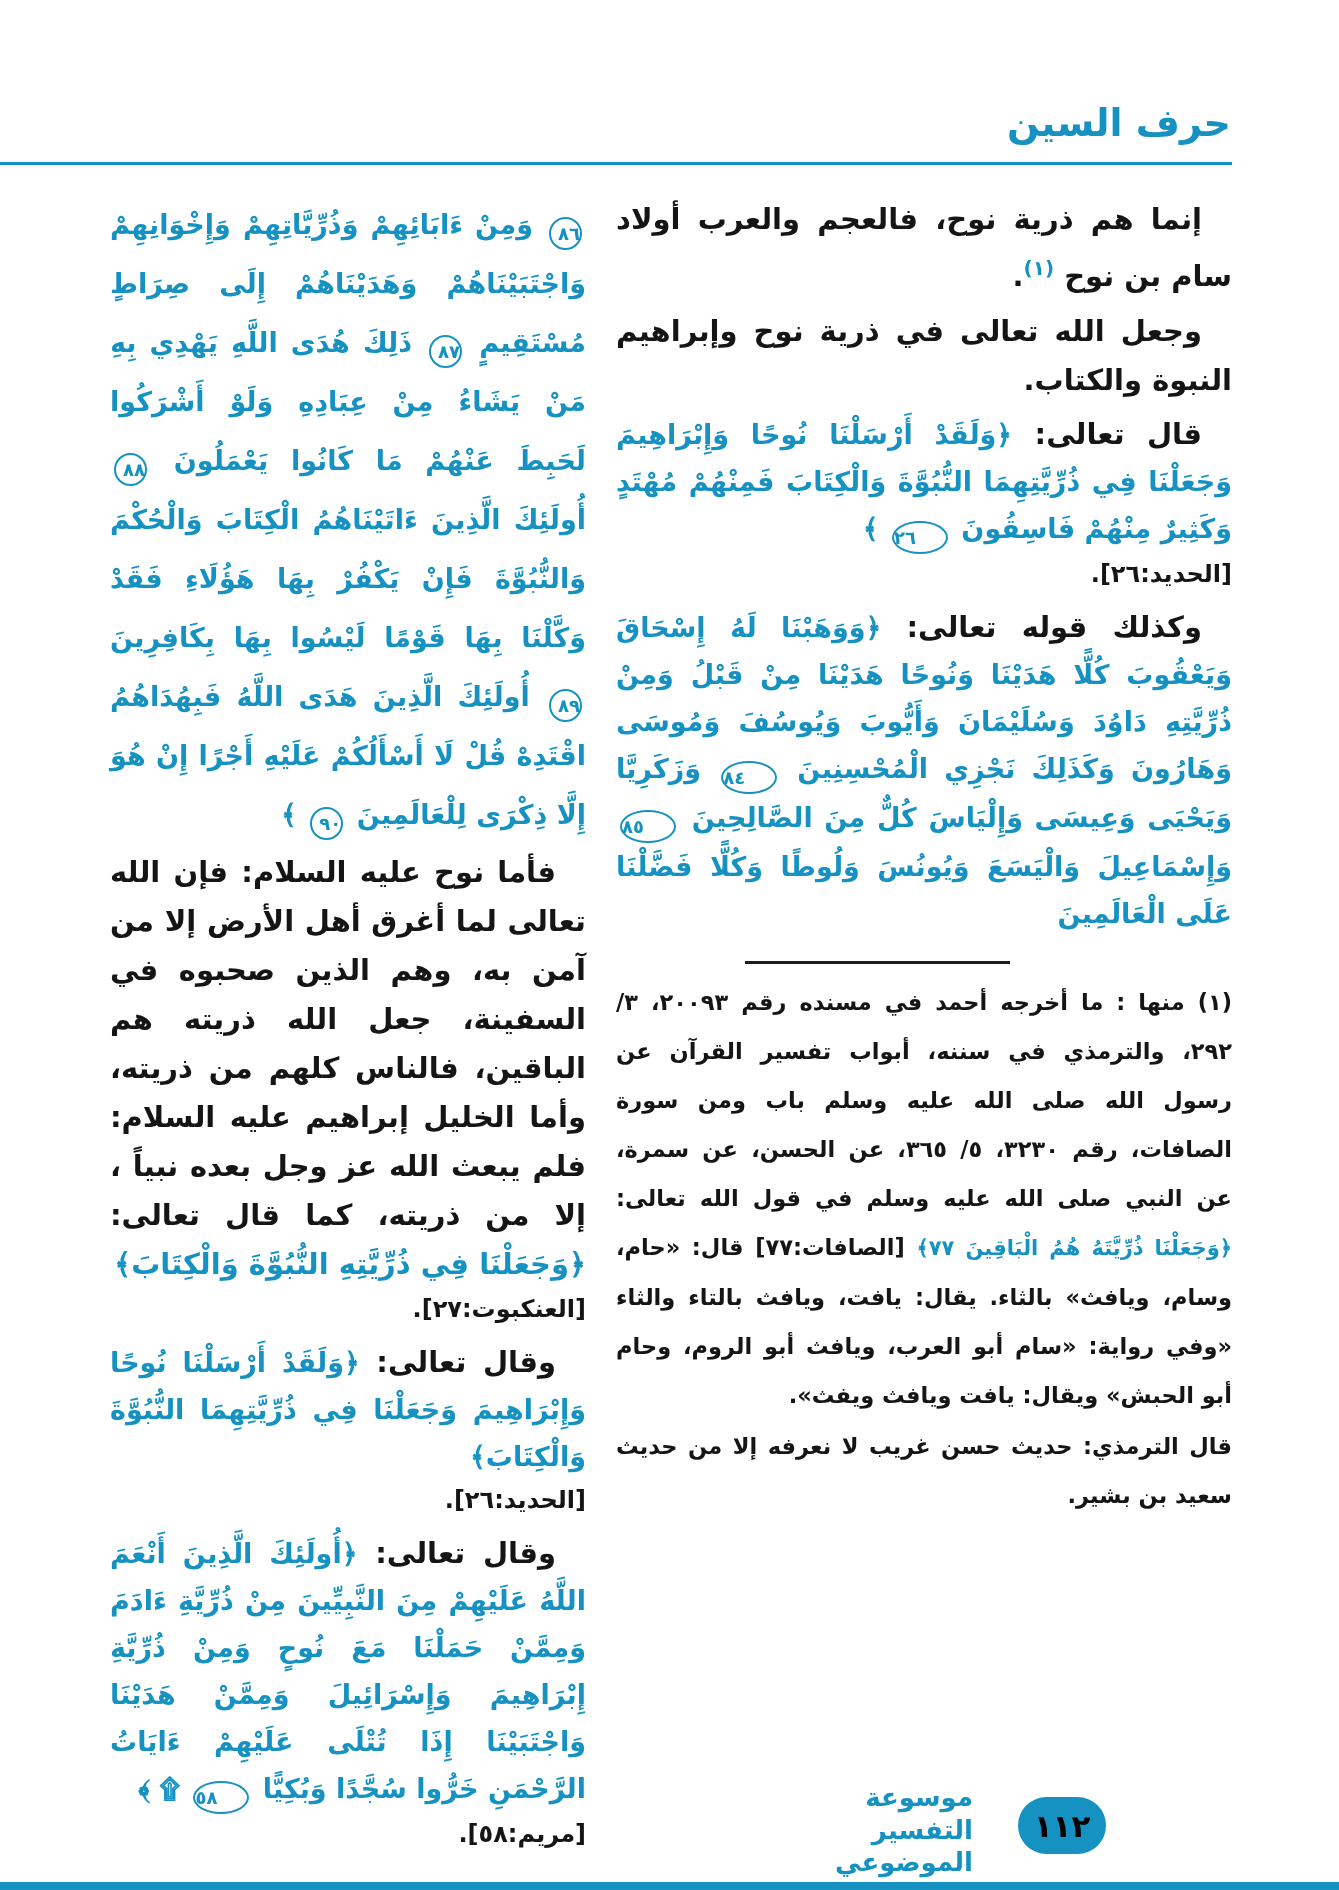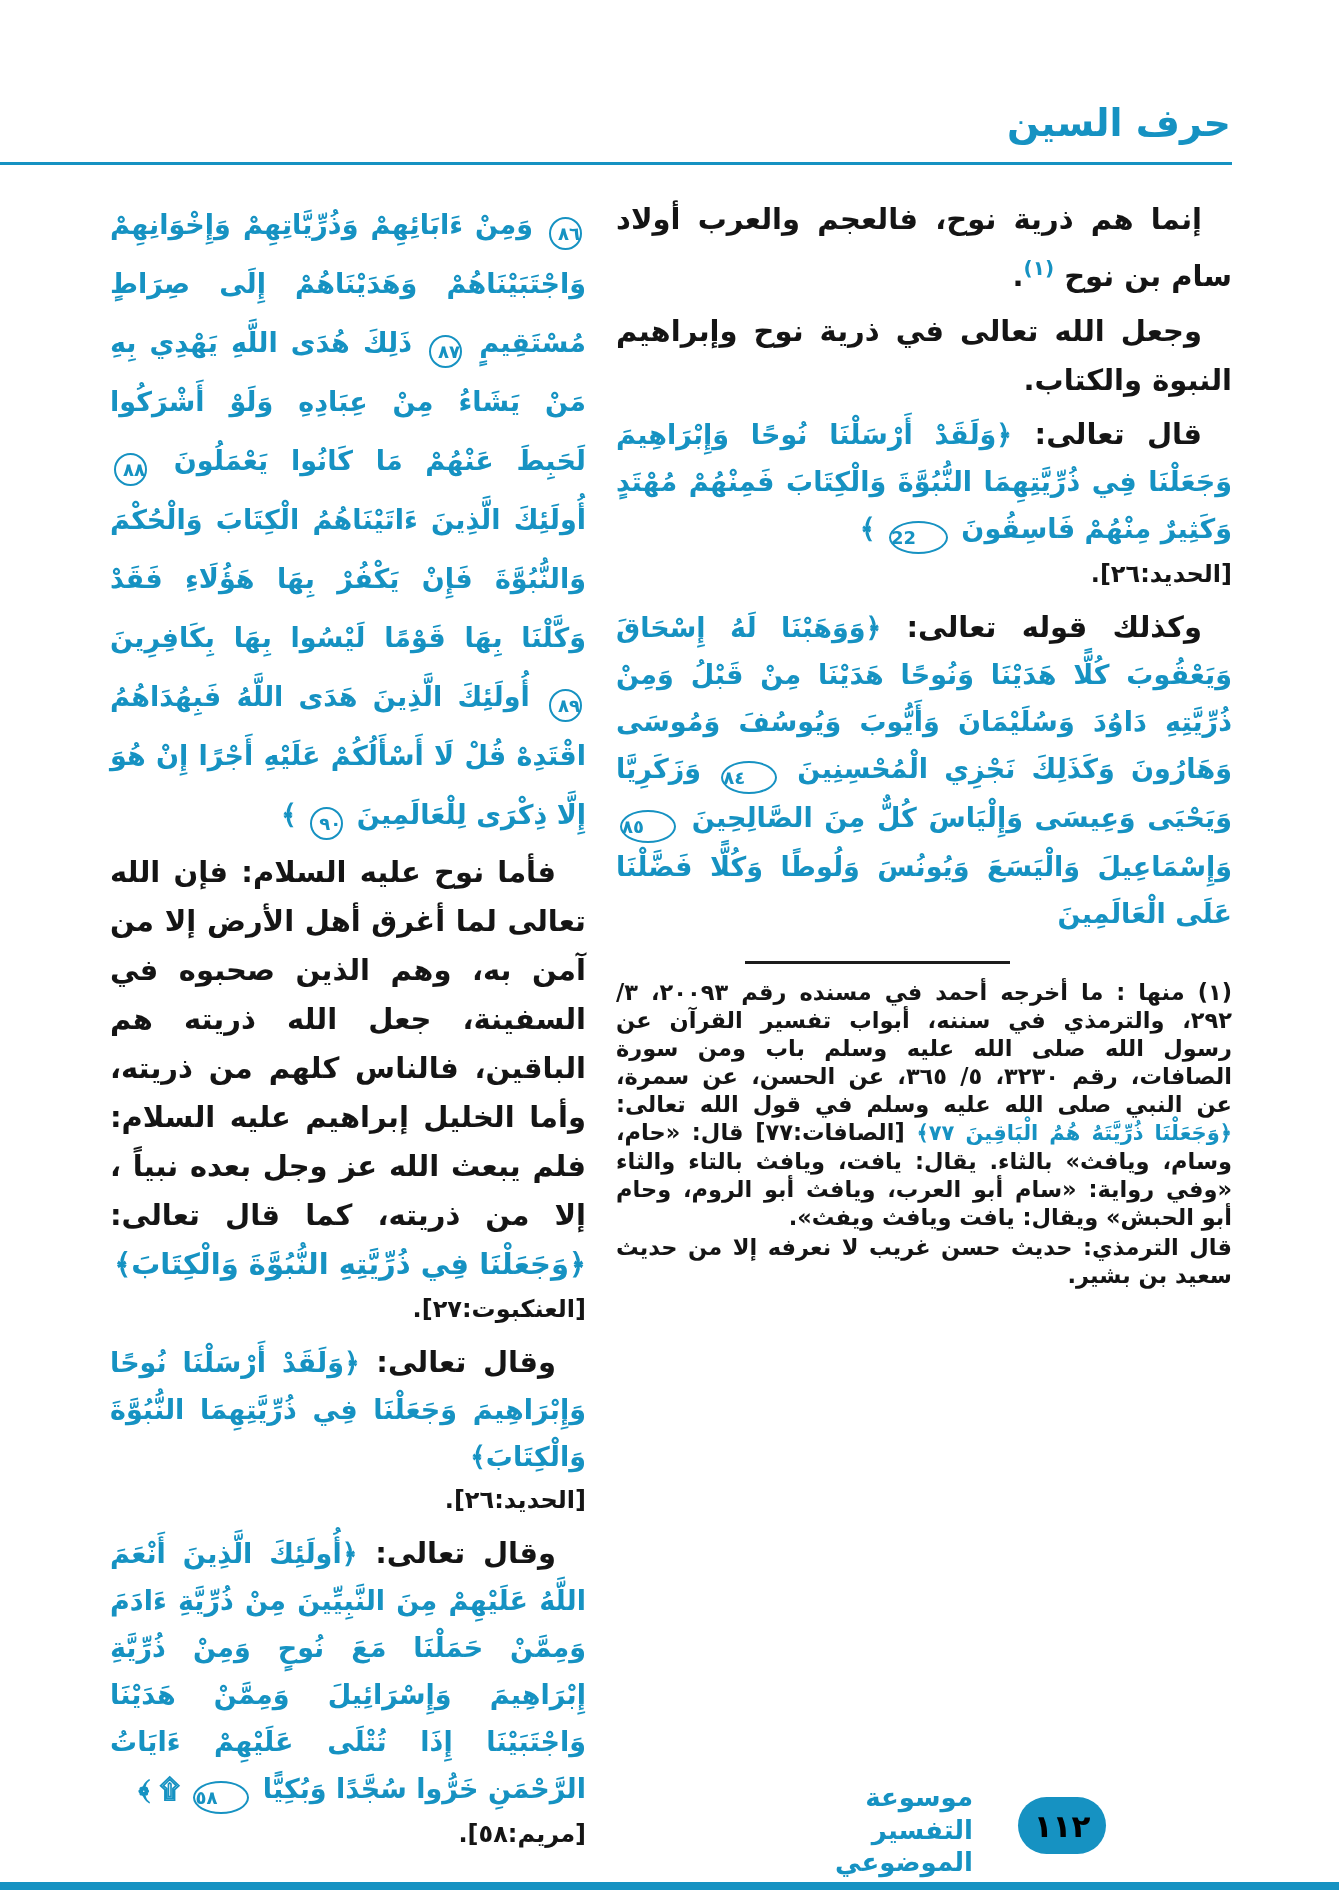--- a/index.html
+++ b/index.html
@@ -64,21 +64,21 @@
   }
 
   .fn-mark { color:var(--accent); font-size:20px; vertical-align:super; font-weight:bold; }
 
   .fn-rule {
     border-top:3px solid #1c1c1c; width:265px;
     margin:24px 222px 14px 0;
   }
 
   .footnote {
-    font-size:22.5px; line-height:28px; font-weight:bold;
+    font-size:22.5px; line-height:49px; font-weight:bold;
     color:var(--ink); text-align:justify;
   }
   .footnote p { margin-bottom:2px; }
   .fn-quran { color:var(--accent); font-size:21px; }
 
   
   .series-logo {
     position:absolute; left:768px; top:1770px; width:205px;
     text-align:right; color:var(--accent);
   }
@@ -107,21 +107,21 @@
   <div class="header-rule"></div>
 
   <div class="columns">
 
     <section class="col main">
 
       <p class="body indent"><span>إنما هم ذرية نوح، فالعجم والعرب أولاد سام بن نوح </span><span class="fn-mark">(١)</span><span>.</span></p>
 
       <p class="body indent">وجعل الله تعالى في ذرية نوح وإبراهيم النبوة والكتاب.</p>
 
-      <p class="body indent verse-para"><span>قال تعالى: </span><span class="quran"><span>﴿وَلَقَدْ أَرْسَلْنَا نُوحًا وَإِبْرَاهِيمَ وَجَعَلْنَا فِي ذُرِّيَّتِهِمَا النُّبُوَّةَ وَالْكِتَابَ فَمِنْهُمْ مُهْتَدٍ وَكَثِيرٌ مِنْهُمْ فَاسِقُونَ</span> <span class="ayah">22</span> <span>﴾</span></span></p>
+      <p class="body indent verse-para"><span>قال تعالى: </span><span class="quran"><span>﴿وَلَقَدْ أَرْسَلْنَا نُوحًا وَإِبْرَاهِيمَ وَجَعَلْنَا فِي ذُرِّيَّتِهِمَا النُّبُوَّةَ وَالْكِتَابَ فَمِنْهُمْ مُهْتَدٍ وَكَثِيرٌ مِنْهُمْ فَاسِقُونَ</span> <span class="ayah">٢٦</span> <span>﴾</span></span></p>
 
       <p class="ref">[الحديد:٢٦].</p>
 
       <p class="body indent verse-para"><span>وكذلك قوله تعالى: </span><span class="quran"><span>﴿وَوَهَبْنَا لَهُ إِسْحَاقَ وَيَعْقُوبَ كُلًّا هَدَيْنَا وَنُوحًا هَدَيْنَا مِنْ قَبْلُ وَمِنْ ذُرِّيَّتِهِ دَاوُدَ وَسُلَيْمَانَ وَأَيُّوبَ وَيُوسُفَ وَمُوسَى وَهَارُونَ وَكَذَلِكَ نَجْزِي الْمُحْسِنِينَ</span> <span class="ayah">٨٤</span> <span>وَزَكَرِيَّا وَيَحْيَى وَعِيسَى وَإِلْيَاسَ كُلٌّ مِنَ الصَّالِحِينَ</span> <span class="ayah">٨٥</span> <span>وَإِسْمَاعِيلَ وَالْيَسَعَ وَيُونُسَ وَلُوطًا وَكُلًّا فَضَّلْنَا عَلَى الْعَالَمِينَ</span></span></p>
 
       <div class="fn-rule"></div>
 
       <div class="footnote">
         <p><span>(١) منها : ما أخرجه أحمد في مسنده رقم ٢٠٠٩٣، ٣/ ٢٩٢، والترمذي في سننه، أبواب تفسير القرآن عن رسول الله صلى الله عليه وسلم باب ومن سورة الصافات، رقم ٣٢٣٠، ٥/ ٣٦٥، عن الحسن، عن سمرة، عن النبي صلى الله عليه وسلم في قول الله تعالى: </span><span class="fn-quran">﴿وَجَعَلْنَا ذُرِّيَّتَهُ هُمُ الْبَاقِينَ ٧٧﴾</span><span> [الصافات:٧٧] قال: «حام، وسام، ويافث» بالثاء. يقال: يافت، ويافث بالتاء والثاء «وفي رواية: «سام أبو العرب، ويافث أبو الروم، وحام أبو الحبش» ويقال: يافت ويافث ويفث».</span></p>
         <p>قال الترمذي: حديث حسن غريب لا نعرفه إلا من حديث سعيد بن بشير.</p>

